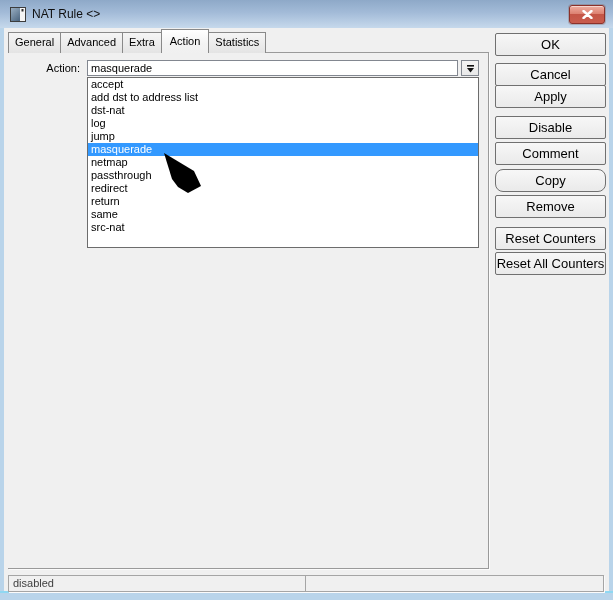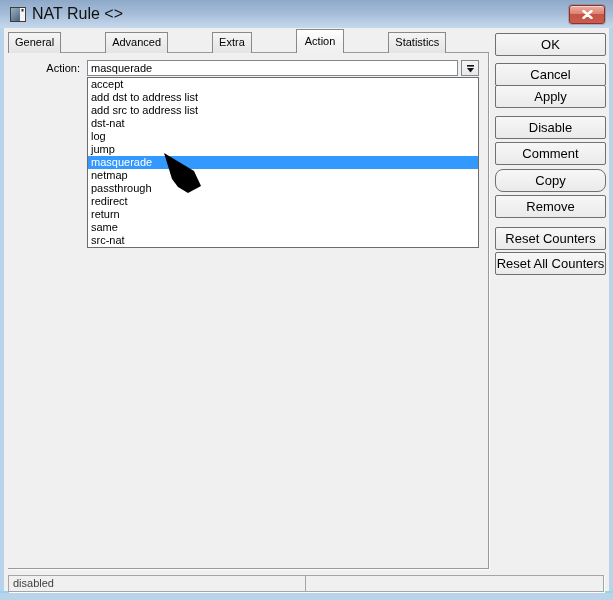--- a/index.html
+++ b/index.html
@@ -10,41 +10,41 @@
     background:#b9d4ea;
   }
   
   .titlebar{
     position:absolute;left:0;top:0;width:613px;height:28px;
     background:linear-gradient(to bottom,#8ea9c8 0%,#a3bbd8 45%,#c6d9ec 100%);
   }
   .title-icon{position:absolute;left:10px;top:7px;width:16px;height:15px;}
   .title-text{
     position:absolute;left:32px;top:0;height:44px;line-height:28px;
-    font-size:16px;color:#101010;white-space:nowrap;
+    font-size:12px;color:#101010;white-space:nowrap;
   }
   .close-btn{
     position:absolute;right:8px;top:5px;width:36px;height:19px;
     border:1px solid #8c312a;border-radius:3px;
     background:linear-gradient(to bottom,#efad9f 0%,#dd8272 45%,#c45546 50%,#c95c4d 100%);
     box-shadow:inset 0 1px 0 rgba(255,255,255,.5),0 0 0 1px rgba(120,60,40,.25);
     display:flex;align-items:center;justify-content:center;cursor:default;padding:0;
   }
   
   .client{
     position:absolute;left:4px;top:28px;width:605px;height:563px;
     background:#f0f0f0;
   }
   .bottom-band{
     position:absolute;left:0;bottom:0;width:613px;height:9px;
     background:#b9d4ea;border-top:2px solid #8fd8f2;
   }
   
   .tab-strip{
-    position:absolute;left:8px;top:29px;height:24px;display:flex;align-items:flex-end;z-index:3;gap:45px;
+    position:absolute;left:8px;top:29px;height:24px;display:flex;align-items:flex-end;z-index:3;
   }
   .tab{
     height:21px;line-height:19px;padding:0 6px;margin-right:-1px;
     border:1px solid #898989;border-bottom:none;
     background:linear-gradient(to bottom,#f5f5f5,#e4e4e4);
     white-space:nowrap;cursor:default;
   }
   .tab.active{
     height:24px;line-height:22px;padding:0 8px;position:relative;z-index:4;
     background:linear-gradient(to bottom,#ffffff 0%,#f3f3f3 60%,#f0f0f0 100%);
@@ -153,21 +153,20 @@
       <svg width="9" height="9" viewBox="0 0 9 9">
         <rect x="1" y="1" width="7" height="1.6" fill="#111"></rect>
         <path d="M1 4 L8 4 L4.5 8.4 Z" fill="#111"></path>
       </svg>
     </span>
   </button>
 
   <div class="dropdown-list">
       <div class="item">accept</div>
       <div class="item">add dst to address list</div>
-      <div class="item">add src to address list</div>
       <div class="item">dst-nat</div>
       <div class="item">log</div>
       <div class="item">jump</div>
       <div class="item selected">masquerade</div>
       <div class="item">netmap</div>
       <div class="item">passthrough</div>
       <div class="item">redirect</div>
       <div class="item">return</div>
       <div class="item">same</div>
       <div class="item">src-nat</div>

